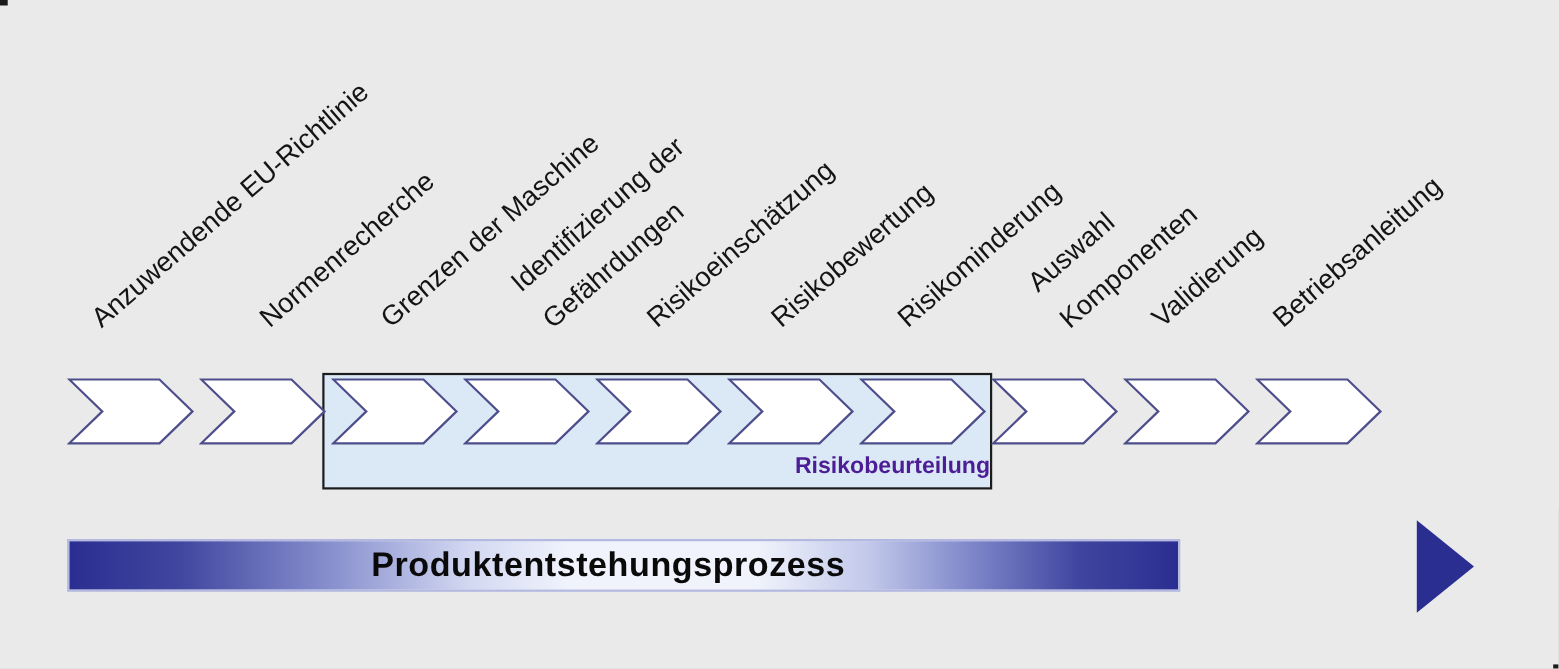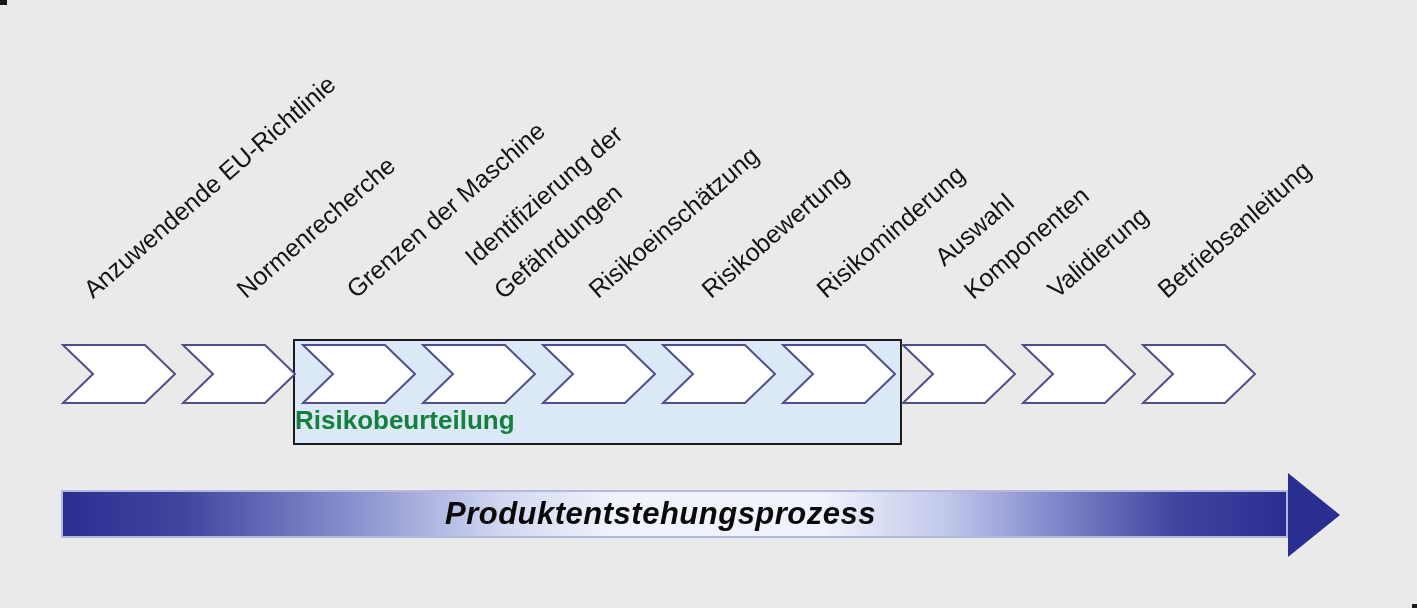--- a/index.html
+++ b/index.html
@@ -32,41 +32,41 @@
     position:absolute;
     left:293px;top:339px;
     width:609px;height:106px;
     box-sizing:border-box;
     background:#dbe8f5;
     border:2px solid #1c1c1c;
   }
   .risk-box-label{
     position:absolute;
     left:0;right:0;bottom:7px;
-    text-align:left;
+    text-align:right;
     font-weight:bold;
-    font-size:26px;
-    color:#15803d;
+    font-size:21px;
+    color:#4c1d95;
   }
 
   
   .chevron{position:absolute;top:343px;}
 
   
   .arrow-body{
     position:absolute;
     left:61px;top:490px;
-    width:1227px;height:48px;
+    width:1012px;height:48px;
     box-sizing:border-box;
     border:2px solid #b3b9e0;
     background:linear-gradient(90deg,
       #2b2e91 0%, #41469f 10%, #8a92cf 24%, #d2d8f1 36%,
       #f0f3fc 45%, #f0f3fc 62%, #c2c9ea 72%, #8189cb 81%,
       #40459f 91%, #2b2e91 100%);
-    display:flex;align-items:center;justify-content:center;font-style:italic;
+    display:flex;align-items:center;justify-content:center;
   }
   .arrow-body-label{
     font-weight:bold;
     font-size:31px;
     color:#0a0a0a;
     margin-left:-28px;
     letter-spacing:0.5px;
   }
   .arrow-head{
     position:absolute;

